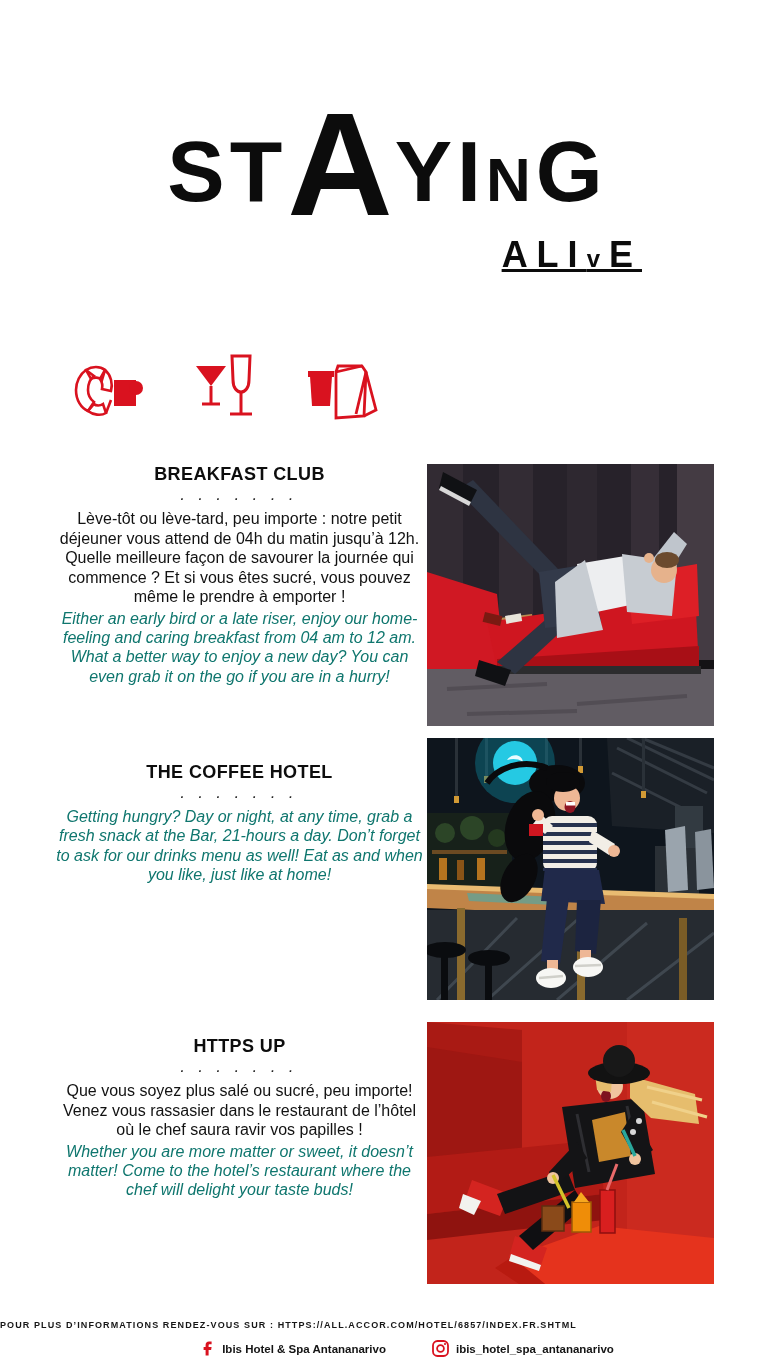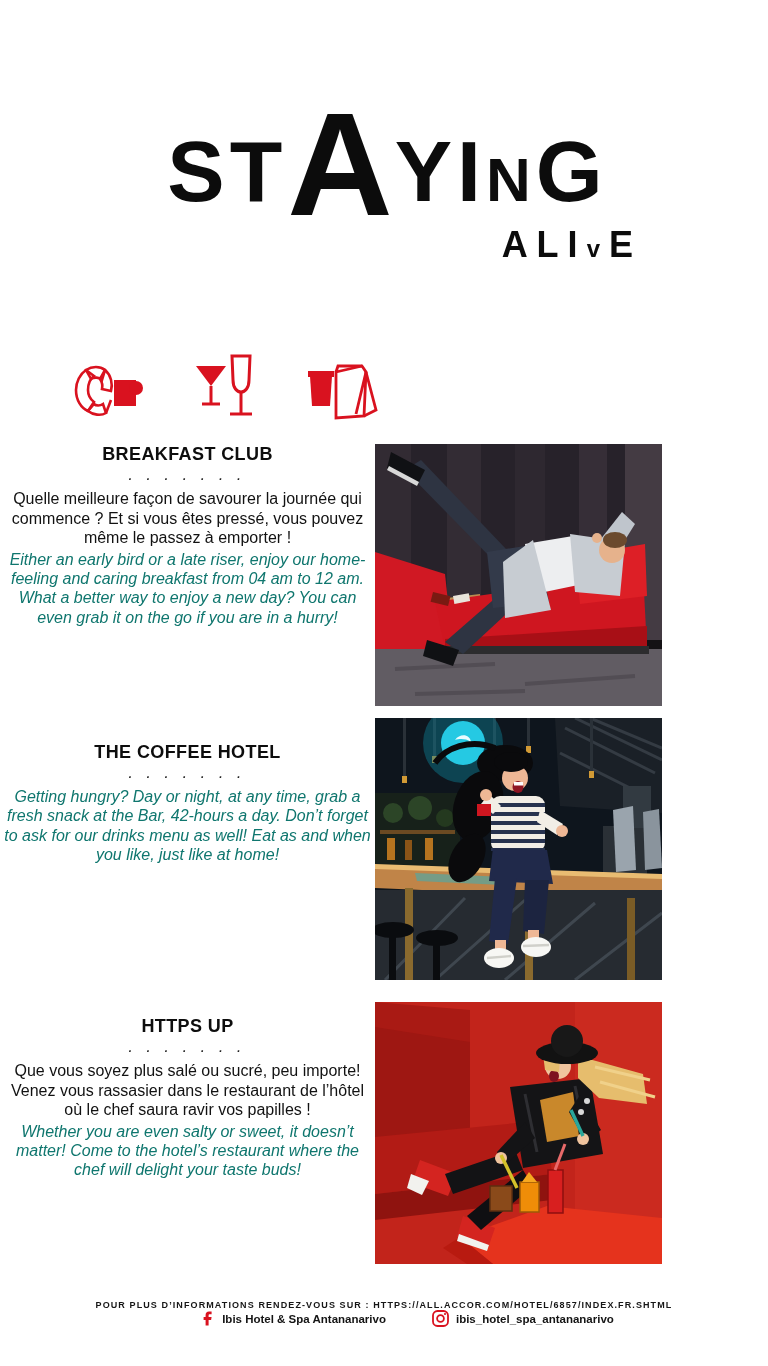--- a/index.html
+++ b/index.html
@@ -5,44 +5,44 @@
   html,body{margin:0;padding:0;background:#ffffff;}
   body{width:768px;height:1366px;overflow:hidden;font-family:"Liberation Sans",sans-serif;color:#101010;}
   .page{position:relative;width:768px;height:1366px;background:#fff;}
 
   
   .title-wrap{position:relative;margin-top:92px;height:176px;text-align:center;font-weight:bold;color:#0c0c0c;}
   .staying{white-space:nowrap;letter-spacing:5px;line-height:1;padding-left:7px;}
   .staying .ts{font-size:86px;}
   .staying .ta{font-size:146px;vertical-align:-14px;letter-spacing:2px;}
   .staying .tn{font-size:62px;}
-  .alive{position:absolute;right:126px;top:132px;font-size:36px;letter-spacing:9px;}
+  .alive{position:absolute;right:126px;top:142px;font-size:36px;letter-spacing:9px;text-decoration:underline;}
   .alive .av{font-size:24px;letter-spacing:9px;}
 
   
   .icons-row{margin:84px 0 0 72px;width:308px;display:flex;justify-content:space-between;align-items:flex-end;}
   .icons-row svg{display:block;}
 
   
-  .sections{margin-top:20px;}
+  .sections{margin-top:40px;padding-left:52px;}
   .section{display:flex;align-items:flex-start;margin-bottom:36px;}
   .text-col{width:375px;text-align:center;}
   .sec-heading{font-size:18px;font-weight:bold;letter-spacing:.4px;color:#0d0d0d;}
   .sec-dots{font-size:11px;font-weight:bold;font-style:italic;letter-spacing:6px;margin:5px 0 7px;color:#222;}
   .sec-fr{font-size:16px;line-height:1.22;margin:0;color:#121212;}
   .sec-en{font-size:16px;line-height:1.21;margin:2px 0 0;font-style:italic;color:#0f766e;}
   .photo{width:287px;height:262px;flex:0 0 287px;}
   .photo svg{display:block;width:287px;height:262px;}
   .photo-2{margin-top:-24px;}
   .photo-3{margin-top:-14px;}
 
   
-  .footer{margin-top:22px;text-align:center;}
+  .footer{margin-top:22px;text-align:left;}
   .footer-info{font-size:9px;font-weight:bold;letter-spacing:1.1px;color:#161616;}
-  .social-row{display:flex;justify-content:center;gap:46px;align-items:center;padding-left:48px;}
+  .social-row{margin-top:10px;display:flex;justify-content:center;gap:46px;align-items:center;padding-left:48px;}
   .social-item{display:flex;align-items:center;gap:7px;font-size:11.5px;font-weight:bold;color:#141414;}
   .social-item svg{display:block;}
 </style>
 </head>
 <body>
 
 <div class="page">
 
   <div class="title-wrap">
     <div class="staying"><span class="ts">ST</span><span class="ta">A</span><span class="ts">YI</span><span class="tn">N</span><span class="ts">G</span></div>
@@ -82,21 +82,22 @@
       </svg>
     </span>
   </div>
 
   <div class="sections">
 
     <div class="section">
       <div class="text-col">
         <div class="sec-heading">BREAKFAST CLUB</div>
         <div class="sec-dots">. . . . . . .</div>
-        <p class="sec-fr" style="margin-top:0;">Quelle meilleure façon de savourer la journée qui commence ? Et si vous êtes pressé, vous pouvez même le passez à emporter !</p>
+        <p class="sec-fr">Lève-tôt ou lève-tard, peu importe : notre petit déjeuner vous attend de 04h du matin jusqu’à 12h.</p>
+        <p class="sec-fr" style="margin-top:0;">Quelle meilleure façon de savourer la journée qui commence ? Et si vous êtes sucré, vous pouvez même le prendre à emporter !</p>
         <p class="sec-en">Either an early bird or a late riser, enjoy our home-feeling and caring breakfast from 04 am to 12 am. What a better way to enjoy a new day? You can even grab it on the go if you are in a hurry!</p>
       </div>
       <div class="photo photo-1">
         <svg viewBox="0 0 287 262">
           <rect width="287" height="262" fill="#27222a"></rect>
           <rect x="0" y="0" width="36" height="200" fill="#322b33"></rect>
           <rect x="72" y="0" width="34" height="200" fill="#332c34"></rect>
           <rect x="140" y="0" width="30" height="200" fill="#2e2830"></rect>
           <rect x="204" y="0" width="28" height="200" fill="#362e37"></rect>
           <rect x="250" y="0" width="37" height="200" fill="#443b43"></rect>
@@ -126,21 +127,21 @@
           <ellipse cx="240" cy="96" rx="12" ry="8" fill="#6b4a2e"></ellipse>
           <circle cx="222" cy="94" r="5" fill="#e6b28c"></circle>
         </svg>
       </div>
     </div>
 
     <div class="section">
       <div class="text-col">
         <div class="sec-heading">THE COFFEE HOTEL</div>
         <div class="sec-dots">. . . . . . .</div>
-        <p class="sec-en">Getting hungry? Day or night, at any time, grab a fresh snack at the Bar, 42-hours a day. Don’t forget to ask for our drinks menu as well! Eat as and when you like, just like at home!</p>
+        <p class="sec-en">Getting hungry? Day or night, at any time, grab a fresh snack at the Bar, 21-hours a day. Don’t forget to ask for our drinks menu as well! Eat as and when you like, just like at home!</p>
       </div>
       <div class="photo photo-2">
         <svg viewBox="0 0 287 262">
           <rect width="287" height="262" fill="#0e151d"></rect>
           <polygon points="180,0 287,0 287,95 185,88" fill="#1a2027"></polygon>
           <path d="M190 10 L280 55 M200 0 L287 42 M215 0 L287 30 M185 35 L275 80" stroke="#343b43" stroke-width="3"></path>
           <rect x="28" y="0" width="3" height="60" fill="#2a3138"></rect>
             <rect x="27" y="58" width="5" height="7" fill="#d29a35"></rect>
           <rect x="58" y="0" width="3" height="40" fill="#2a3138"></rect>
             <rect x="57" y="38" width="5" height="7" fill="#d29a35"></rect>
@@ -209,21 +210,21 @@
           <path d="M112 240 L136 238 M148 228 L174 227" stroke="#d0d0ca" stroke-width="2.4"></path>
         </svg>
       </div>
     </div>
 
     <div class="section">
       <div class="text-col">
         <div class="sec-heading">HTTPS UP</div>
         <div class="sec-dots">. . . . . . .</div>
         <p class="sec-fr">Que vous soyez plus salé ou sucré, peu importe! Venez vous rassasier dans le restaurant de l’hôtel où le chef saura ravir vos papilles !</p>
-        <p class="sec-en">Whether you are even salty or sweet, it doesn’t matter! Come to the hotel’s restaurant where the chef will delight your taste buds!</p>
+        <p class="sec-en">Whether you are more matter or sweet, it doesn’t matter! Come to the hotel’s restaurant where the chef will delight your taste buds!</p>
       </div>
       <div class="photo photo-3">
         <svg viewBox="0 0 287 262">
           <rect width="287" height="262" fill="#c2241b"></rect>
           <rect x="200" y="0" width="87" height="262" fill="#cb2a1f"></rect>
           <polygon points="0,0 95,8 95,40 0,55" fill="#a91a14"></polygon>
           <polygon points="0,25 95,40 95,135 0,152" fill="#9e1712"></polygon>
           <polygon points="0,135 172,118 177,172 0,192" fill="#b21b15"></polygon>
           <polygon points="0,192 177,172 177,198 0,218" fill="#8f130f"></polygon>
           <polygon points="85,235 172,204 287,216 287,262 118,262" fill="#e5331d"></polygon>

